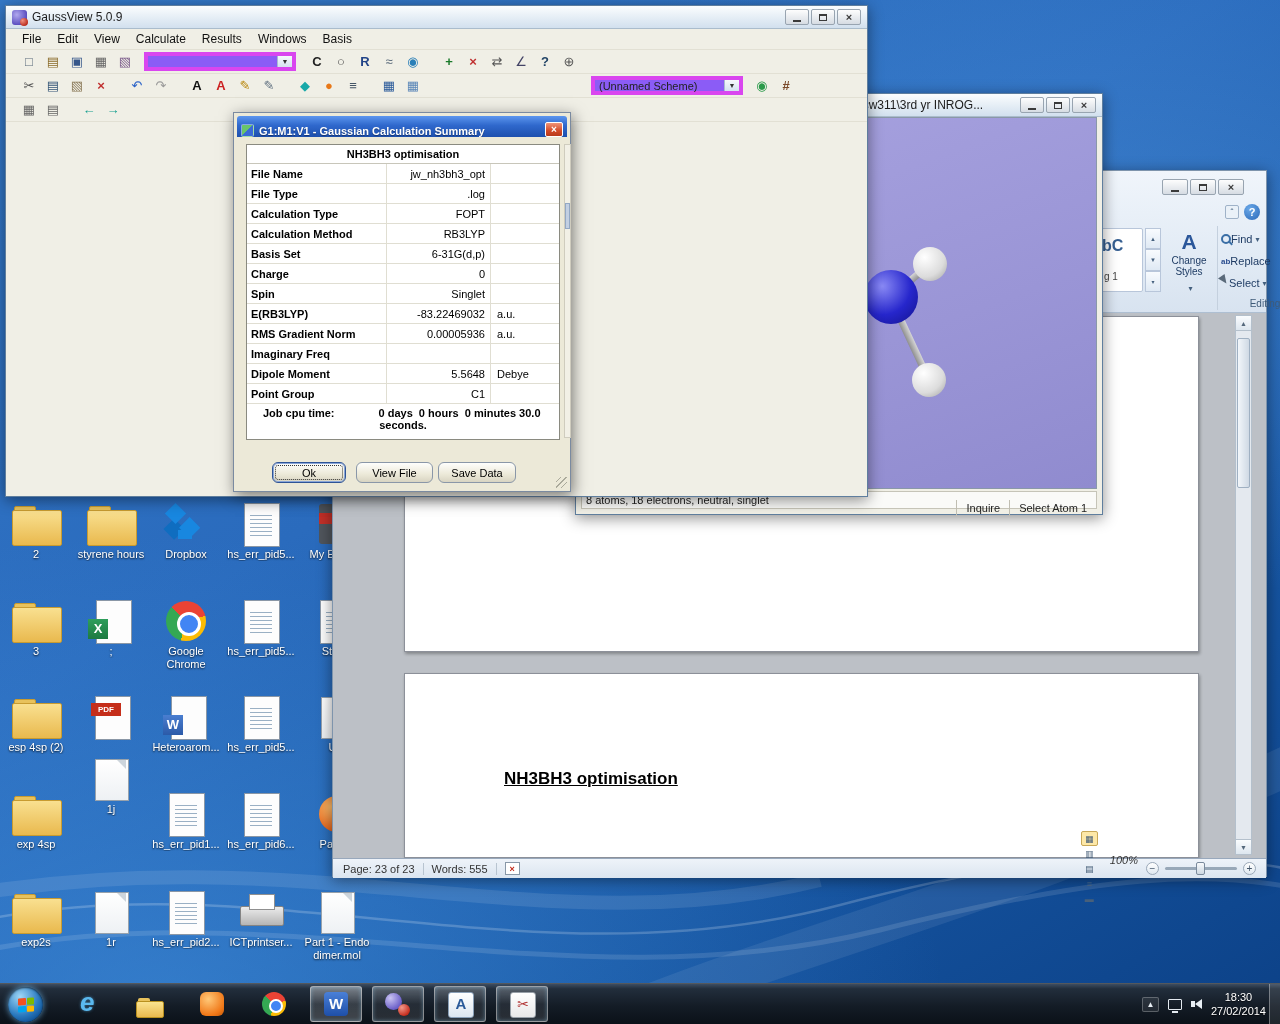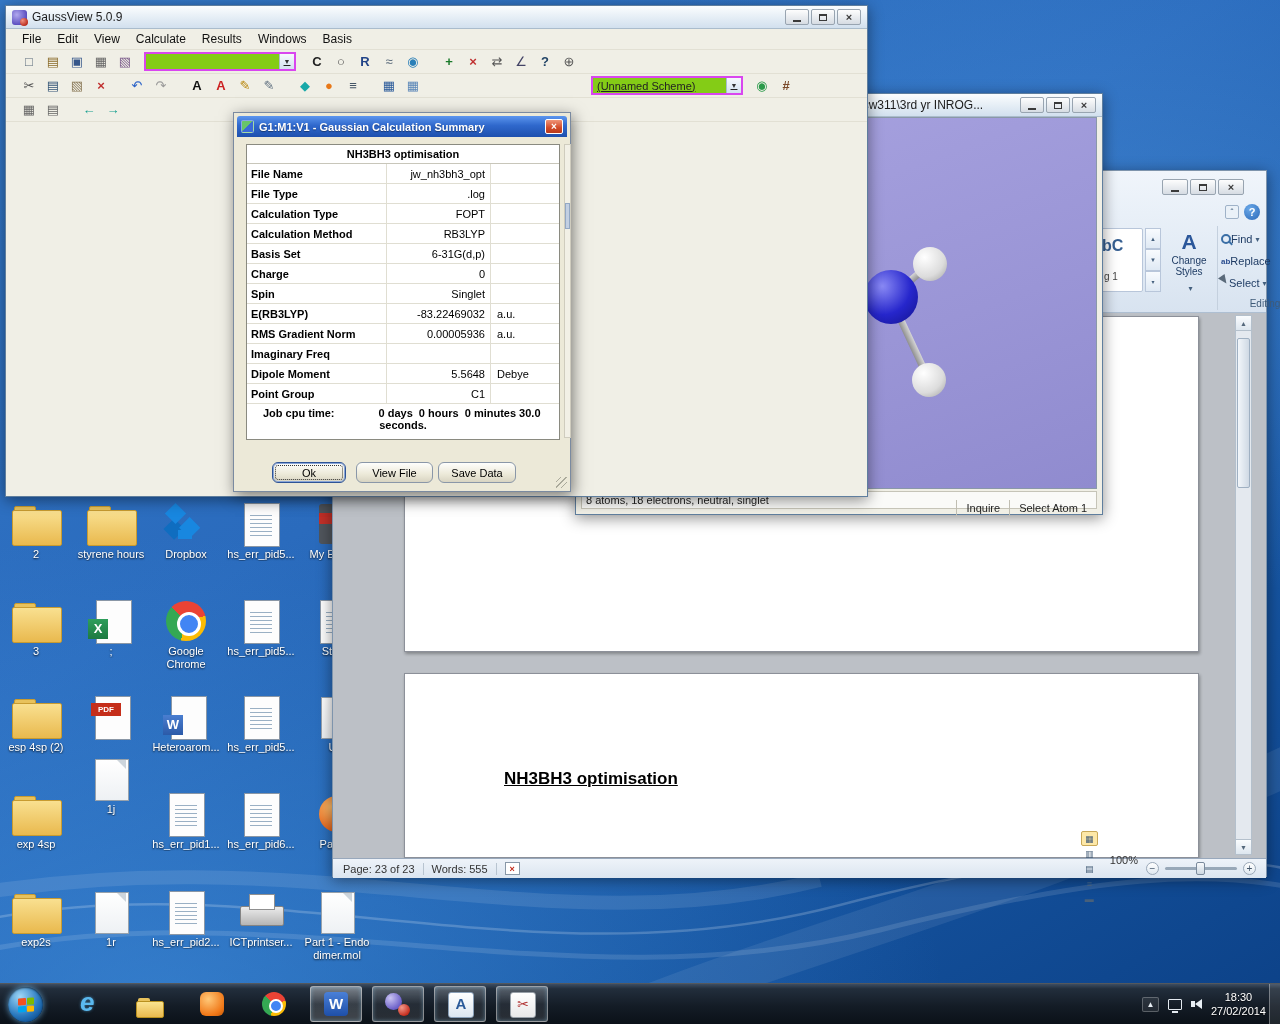--- a/index.html
+++ b/index.html
@@ -54,30 +54,30 @@
   
   #gv-window{left:5px;top:5px;width:863px;height:492px;background:#f0efe6;border:1px solid #5f7e9e;z-index:40;}
   #gv-window .gv-ico{width:15px;height:15px;margin-right:5px;border-radius:3px;background:radial-gradient(circle at 32% 32%,#b0a8ee,#5a4ec0 70%);position:relative;}
   #gv-window .gv-ico::after{content:"";position:absolute;right:-1px;bottom:-1px;width:8px;height:8px;border-radius:50%;background:radial-gradient(circle at 32% 32%,#f09080,#b82818 75%);}
   .gv-menubar{height:21px;display:flex;align-items:center;padding-left:8px;font-size:12px;color:#111;border-bottom:1px solid #e2e0d4;}
   .mitem{padding:2px 8px;cursor:default;}
   .gv-toolbar{height:24px;display:flex;align-items:center;padding-left:12px;border-bottom:1px solid #e2e0d4;}
   .tbtn{width:22px;height:20px;margin-right:2px;display:flex;align-items:center;justify-content:center;background:transparent;border:1px solid transparent;cursor:pointer;}
   .tbtn span{font-size:13px;line-height:1;}
   .gsep{margin-left:12px;}
-  .combo{height:19px;background:#84cc16;border:2px solid #d946ef;display:flex;align-items:center;font-size:11px;color:#222;text-decoration:underline;}
+  .combo{height:19px;background:#8b5cf6;border:4px solid #d946ef;display:flex;align-items:center;font-size:11px;color:#222;}
   .combo .cval{padding:0 4px;flex:1;white-space:nowrap;overflow:hidden;}
   .combo .carrow{width:15px;height:100%;background:linear-gradient(#f6f9fc,#d4e2f0);border-left:1px solid #a8bcd0;display:flex;align-items:center;justify-content:center;font-size:7px;color:#333;cursor:pointer;}
   #gv-combo1{width:152px;margin-left:6px;margin-right:10px;}
   #gv-combo2{width:152px;margin-left:165px;margin-right:8px;}
 
   
   #summary-dialog{left:233px;top:112px;width:338px;height:380px;background:#ece9d8;border:1px solid #7a8aa0;box-shadow:2px 4px 14px rgba(0,0,0,.5);z-index:50;}
   .dlg-title{position:absolute;left:3px;right:3px;top:3px;height:21px;border-radius:3px 3px 0 0;
-    background:linear-gradient(180deg,#5b95ee 0%,#2f68cc 45%,#1e50ae 100%);display:flex;align-items:center;padding:0 4px;}
+    background:linear-gradient(180deg,#5b95ee 0%,#2f68cc 45%,#1e50ae 100%);display:flex;align-items:flex-end;padding:0 4px;}
   .dlg-title .dt-ico{width:13px;height:13px;margin-right:5px;border-radius:2px;background:linear-gradient(135deg,#68c46a 0 50%,#3a6ad8 50% 100%);border:1px solid #ffffff66;}
   .dlg-title .dt-text{color:#fff;font-size:11px;font-weight:bold;text-shadow:0 1px 1px rgba(0,0,0,.4);white-space:nowrap;overflow:hidden;}
   .dlg-close{margin-left:auto;width:18px;height:15px;background:linear-gradient(#f09478,#d24a28 60%,#b83a1c);border:1px solid #fff;border-radius:2px;color:#fff;font-size:10px;font-weight:bold;display:flex;align-items:center;justify-content:center;cursor:pointer;}
   .tbl{position:absolute;left:12px;top:31px;width:314px;background:#fff;border:1px solid #8a8a80;font-size:11px;color:#000;}
   .tbl-header{height:19px;line-height:19px;text-align:center;font-weight:bold;border-bottom:1px solid #c8c6ba;}
   .trow{display:grid;grid-template-columns:140px 104px 1fr;height:20px;border-bottom:1px solid #e0ded2;}
   .trow .c1{font-weight:bold;padding-left:4px;border-right:1px solid #e0ded2;display:flex;align-items:center;}
   .trow .c2{padding-right:5px;border-right:1px solid #e0ded2;display:flex;align-items:center;justify-content:flex-end;}
   .trow .c3{padding-left:6px;display:flex;align-items:center;}
   .cpu{height:35px;font-weight:bold;padding-top:3px;}
@@ -140,21 +140,21 @@
   .ww-scrollbar .sarrow{height:15px;font-size:7px;color:#55687c;text-align:center;line-height:15px;background:linear-gradient(#fafcfe,#dde6ef);border-bottom:1px solid #b4c0cc;}
   .ww-scrollbar .sarrow.dn{position:absolute;bottom:0;width:100%;border-top:1px solid #b4c0cc;border-bottom:none;}
   .ww-scrollbar .thumb{position:absolute;left:1px;top:22px;width:13px;height:150px;background:linear-gradient(90deg,#f2f6fa,#cfd9e4);border:1px solid #9fb0c2;border-radius:2px;}
   .ww-status{position:absolute;left:0;top:687px;width:100%;height:20px;background:linear-gradient(#eef3f9,#dbe5f0);border-top:1px solid #98a8bc;display:flex;align-items:center;font-size:11px;color:#333;padding-left:10px;}
   .st-sep{width:1px;height:12px;background:#b8c4d0;margin:0 8px;}
   .st-item{cursor:pointer;white-space:nowrap;}
   .proof-icon{width:15px;height:13px;background:#fff;border:1px solid #8898a8;color:#c02818;font-size:9px;font-weight:bold;text-align:center;line-height:12px;cursor:pointer;}
   .st-right{margin-left:auto;display:flex;align-items:center;padding-right:10px;}
   .vbtn{width:17px;height:15px;border:1px solid transparent;border-radius:2px;display:flex;align-items:center;justify-content:center;font-size:9px;color:#48607a;cursor:pointer;margin-left:1px;}
   .vbtn.active{background:#fde8a8;border-color:#c8a858;}
-  .zoom-label{margin:0 8px 17px 12px;cursor:pointer;}
+  .zoom-label{margin:0 8px 17px 12px;cursor:pointer;font-style:italic;}
   .zoom-minus,.zoom-plus{width:13px;height:13px;border:1px solid #9aa8b8;border-radius:50%;background:linear-gradient(#ffffff,#dfe8f0);font-size:10px;line-height:11px;text-align:center;color:#44566a;cursor:pointer;}
   .zoom-track{width:72px;height:3px;background:#98a8b8;margin:0 6px;position:relative;border-radius:2px;cursor:pointer;}
   .zoom-thumb{position:absolute;left:31px;top:-5px;width:9px;height:13px;background:linear-gradient(#f8fafc,#cdd8e2);border:1px solid #7a8a9c;border-radius:2px;}
 
   
   #taskbar{position:absolute;left:0;bottom:0;width:1280px;height:41px;z-index:100;
     background:linear-gradient(#3d4d60 0%,#222e3c 12%,#141c26 55%,#0b1118 100%);border-top:1px solid rgba(255,255,255,.3);display:flex;align-items:center;}
   .start-orb{position:absolute;left:8px;top:3px;width:35px;height:35px;border-radius:50%;cursor:pointer;
     background:radial-gradient(circle at 35% 28%,#9fd8f8,#2a7ac0 55%,#0b4a8c 85%);box-shadow:0 0 6px rgba(120,200,255,.7),0 1px 2px rgba(0,0,0,.6) inset;display:flex;align-items:center;justify-content:center;}
   .orb-flag{width:16px;height:14px;display:grid;grid-template-columns:1fr 1fr;grid-template-rows:1fr 1fr;gap:1px;transform:skewY(-4deg);}

